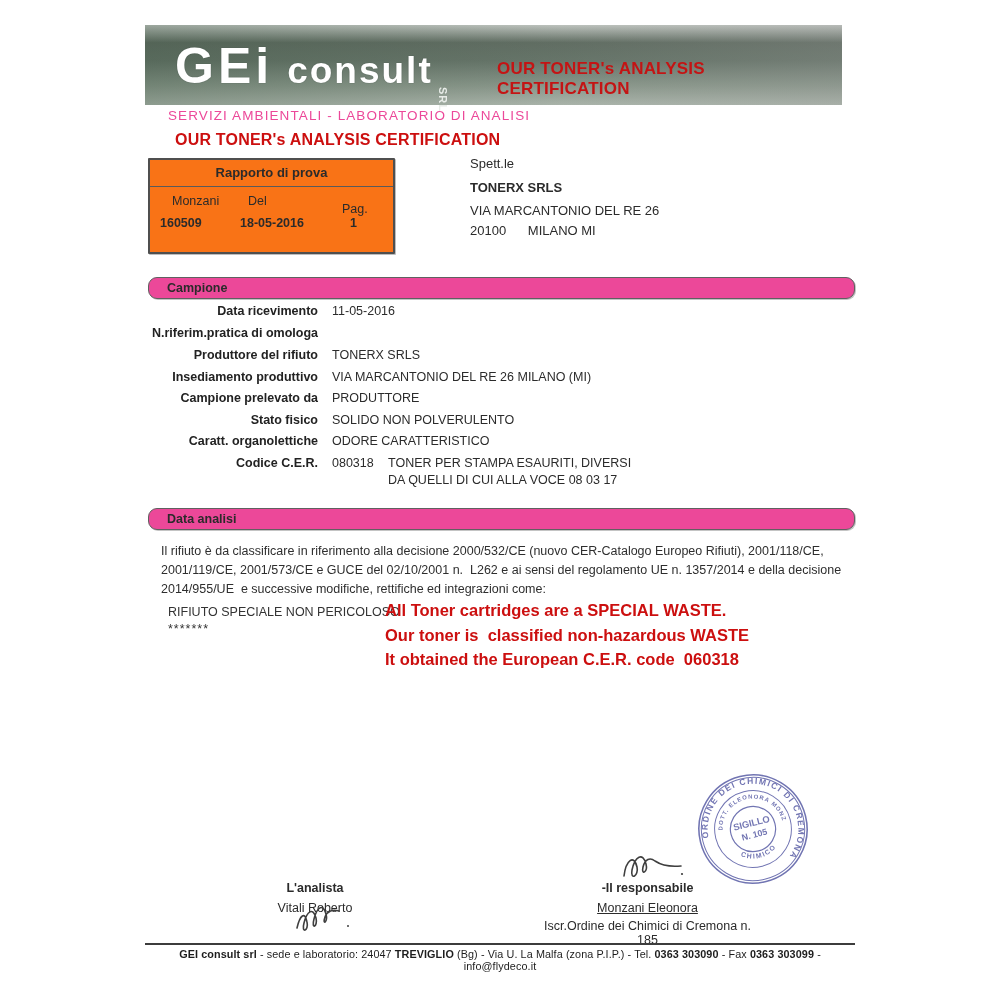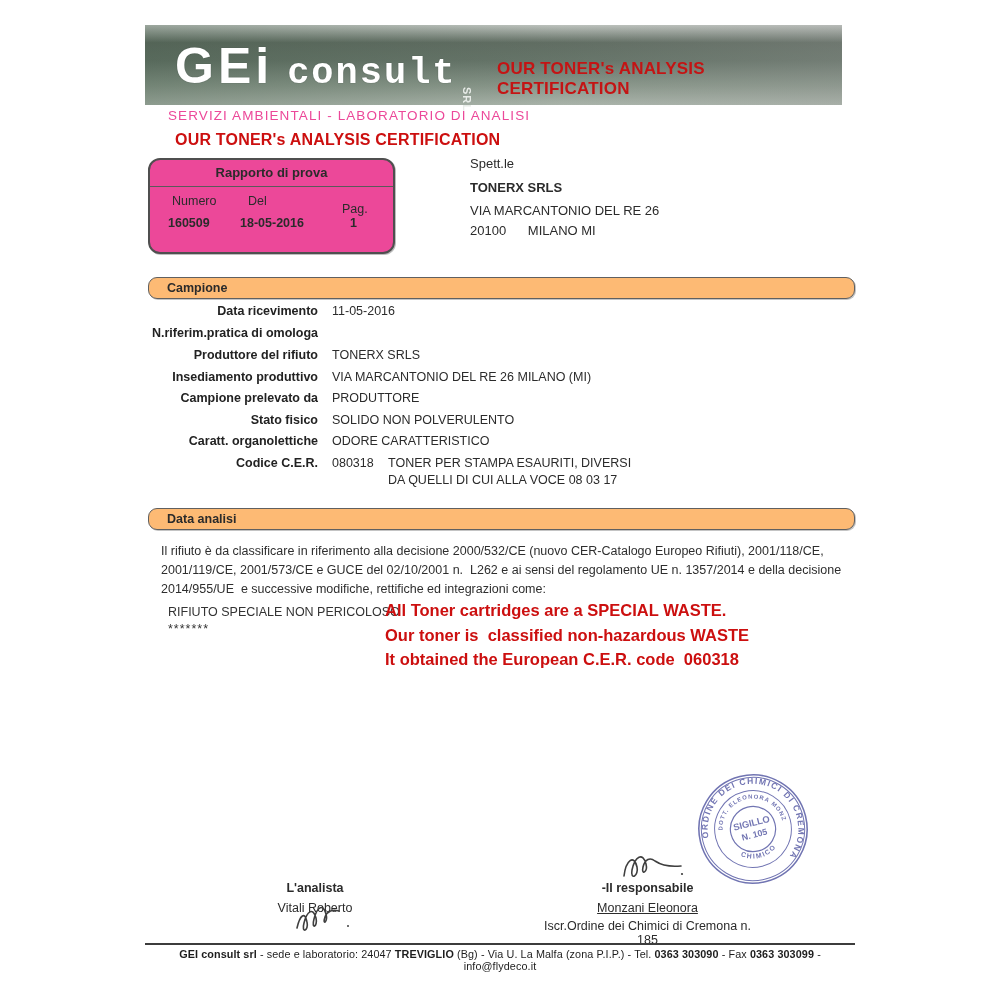--- a/index.html
+++ b/index.html
@@ -13,47 +13,47 @@
 
   
   .band{
     left:145px;top:25px;width:697px;height:80px;
     background:
       linear-gradient(90deg, rgba(60,85,66,.30) 0%, rgba(120,130,122,.12) 60%, rgba(150,150,150,.30) 100%),
       linear-gradient(180deg,#c6cbc6 0%, #5e6b60 22%, #647367 45%, #8a988b 75%, #b0bab0 100%);
   }
   .logo{left:175px;top:42px;color:#ffffff;letter-spacing:1px;}
   .logo-gei{font-size:50px;font-weight:bold;letter-spacing:4px;text-shadow:0 0 1px #3c4a40;}
-  .logo-consult{font-size:37px;font-weight:bold;letter-spacing:2px;margin-left:14px;text-shadow:0 0 1px #3c4a40;font-family:Liberation Mono, monospace;}
+  .logo-consult{font-size:37px;font-weight:bold;letter-spacing:2px;margin-left:14px;text-shadow:0 0 1px #3c4a40;}
   .logo-srl{
     display:inline-block;transform:rotate(90deg) translate(2px,0);transform-origin:left bottom;
     font-size:11px;font-weight:bold;letter-spacing:1px;margin-left:4px;color:#e8ece8;
   }
   .band-red-title{left:497px;top:59px;font-size:17px;font-weight:bold;color:#c41414;letter-spacing:.2px;}
   .tagline{left:168px;top:108px;font-size:13.5px;color:#ec4899;letter-spacing:1.1px;}
   .red-title2{left:175px;top:131px;font-size:16px;font-weight:bold;color:#cc0f0f;letter-spacing:.2px;}
 
   
   .report-box{
     left:148px;top:158px;width:243px;height:92px;
-    border:2px solid #4f4f4f;border-radius:12px;background:#ec4899;
+    border:2px solid #4f4f4f;border-radius:1px;background:#f97316;
     box-shadow:1px 1px 0 #bdbdbd;
   }
   .report-title{position:absolute;left:0;top:5px;width:100%;text-align:center;font-size:13px;font-weight:bold;}
   .report-sep{position:absolute;left:0;top:26px;width:100%;height:0;border-top:1.5px solid #5a5a5a;}
   .rb-lab,.rb-val{position:absolute;font-size:12.5px;}
   .rb-val{font-weight:bold;}
 
   
   .recipient div{font-size:13px;}
 
   
   .section-pill{
     left:148px;width:705px;height:20px;
-    border:1.5px solid #606060;border-radius:9px;background:#fdba74;
+    border:1.5px solid #606060;border-radius:9px;background:#ec4899;
     box-shadow:1px 1px 0 #c4c4c4;
   }
   .section-pill span{position:absolute;left:18px;top:3px;font-size:12.5px;font-weight:bold;}
 
   
   .rows{left:148px;top:303px;width:705px;}
   .frow{position:absolute;left:0;width:705px;height:20px;}
   .frow .lab{position:absolute;left:0;width:170px;text-align:right;font-size:12.5px;font-weight:bold;color:#222;}
   .frow .val{position:absolute;left:184px;font-size:12.5px;}
   .frow .val2{position:absolute;left:240px;font-size:12.5px;}
@@ -88,24 +88,24 @@
     <span class="logo-gei">GEi</span><span class="logo-consult">consult</span><span class="logo-srl">SRL</span>
   </div>
   <div class="abs band-red-title" style="left:352px;top:34px;">OUR TONER's ANALYSIS CERTIFICATION</div>
 </div>
 <div class="abs tagline">SERVIZI AMBIENTALI - LABORATORIO DI ANALISI</div>
 <div class="abs red-title2">OUR TONER's ANALYSIS CERTIFICATION</div>
 
 <div class="abs report-box">
   <div class="report-title">Rapporto di prova</div>
   <div class="report-sep"></div>
-  <div class="rb-lab" style="left:22px;top:34px;">Numero</div>
+  <div class="rb-lab" style="left:22px;top:34px;">Monzani</div>
   <div class="rb-lab" style="left:98px;top:34px;">Del</div>
   <div class="rb-lab" style="left:192px;top:42px;">Pag.</div>
-  <div class="rb-val" style="left:18px;top:56px;">160509</div>
+  <div class="rb-val" style="left:10px;top:56px;">160509</div>
   <div class="rb-val" style="left:90px;top:56px;">18-05-2016</div>
   <div class="rb-val" style="left:200px;top:56px;">1</div>
 </div>
 
 <div class="abs recipient" style="left:470px;top:156px;">
   <div style="margin-bottom:9px;">Spett.le</div>
   <div style="font-weight:bold;margin-bottom:8px;">TONERX SRLS</div>
   <div style="margin-bottom:5px;">VIA MARCANTONIO DEL RE 26</div>
   <div class="pre">20100      MILANO MI</div>
 </div>

